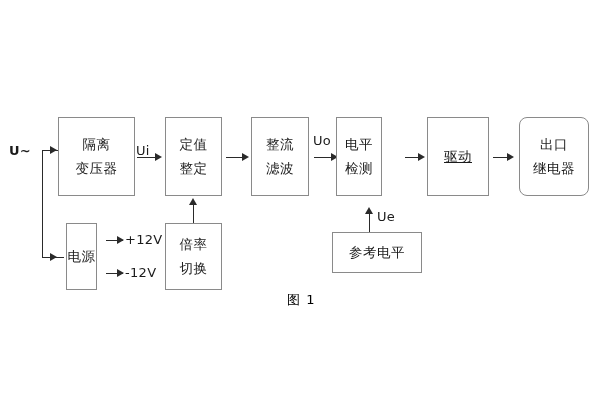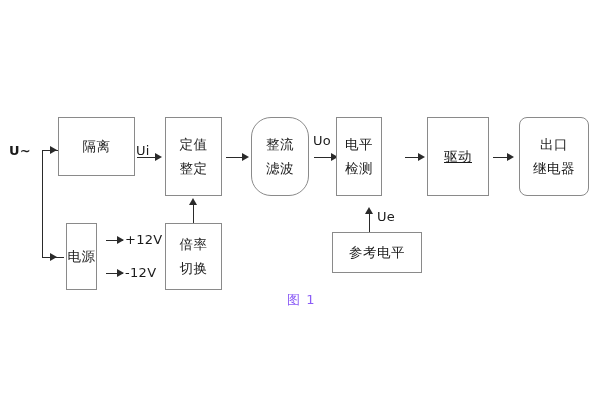--- a/index.html
+++ b/index.html
@@ -62,58 +62,59 @@
   .arrow-u {
     position: absolute;
     width: 0; height: 0;
     border-left: 4.2px solid transparent;
     border-right: 4.2px solid transparent;
     border-bottom: 7px solid #2a2a2a;
   }
   .caption {
     position: absolute;
     font-size: 13px;
-    color: #8b5cf6;
+    color: #000000;
     letter-spacing: 1px;
     white-space: nowrap;
   }
 </style>
 </head>
 <body>
 
 <div id="canvas">
 
   <div class="label bold" style="left:9px; top:143px;">U~</div>
 
   <div class="hline" style="left:42px; top:150px; width:16px;"></div>
   <div class="vline" style="left:42px; top:150px; height:107px;"></div>
 
   <div class="hline" style="left:42px; top:150px; width:22px;"></div>
   <div class="arrow-r" style="left:50px; top:146px;"></div>
 
   <div class="hline" style="left:42px; top:257px; width:22px;"></div>
   <div class="arrow-r" style="left:50px; top:253px;"></div>
 
-  <div class="box" style="left:58px; top:117px; width:77px; height:59px;">
+  <div class="box" style="left:58px; top:117px; width:77px; height:79px;">
     <span>隔离</span>
+    <span>变压器</span>
   </div>
 
   <div class="label" style="left:136px; top:133px;margin-top:10px;">Ui</div>
   <div class="hline" style="left:137px; top:157px; width:20px;"></div>
   <div class="arrow-r" style="left:155px; top:153px;"></div>
 
   <div class="box" style="left:165px; top:117px; width:57px; height:79px;text-align:right;">
     <span>定值</span>
     <span>整定</span>
   </div>
 
   <div class="hline" style="left:226px; top:157px; width:20px;"></div>
   <div class="arrow-r" style="left:242px; top:153px;"></div>
 
-  <div class="box" style="left:251px; top:117px; width:58px; height:79px;border-radius:20px;">
+  <div class="box" style="left:251px; top:117px; width:58px; height:79px;">
     <span>整流</span>
     <span>滤波</span>
   </div>
 
   <div class="label" style="left:313px; top:133px;">Uo</div>
   <div class="hline" style="left:314px; top:157px; width:20px;"></div>
   <div class="arrow-r" style="left:331px; top:153px;"></div>
 
   <div class="box" style="left:330px; top:117px; width:46px; height:79px;margin-left:6px;">
     <span>电平</span>

